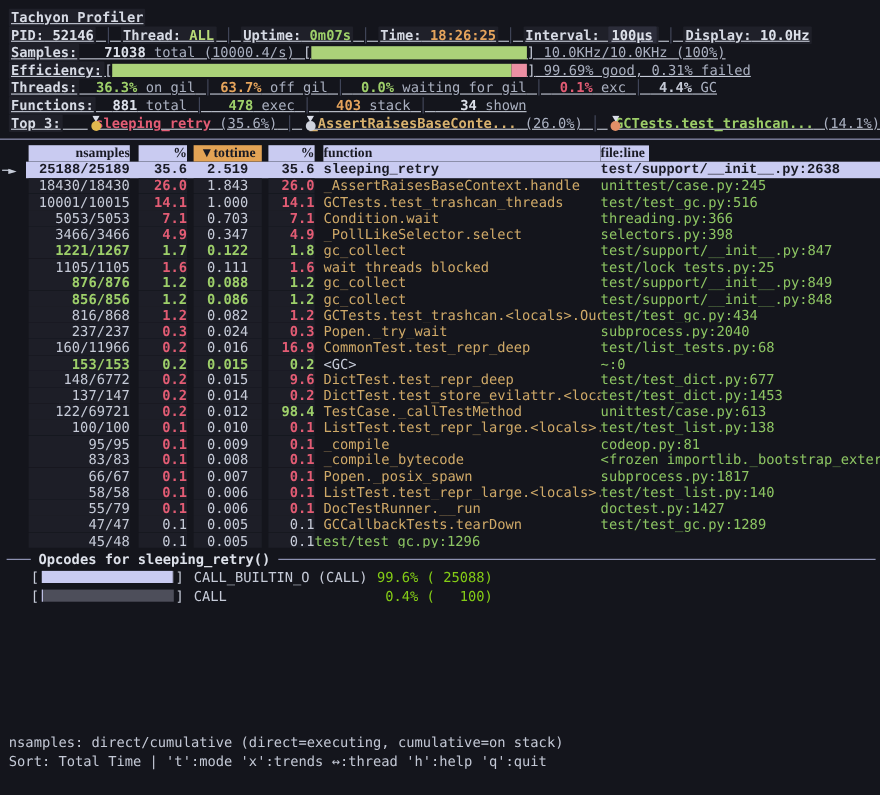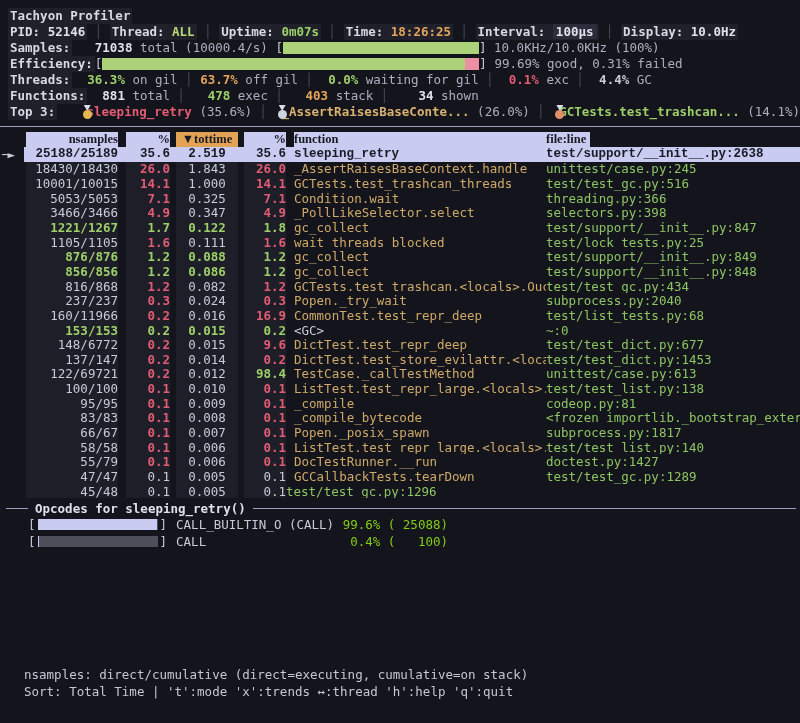--- a/index.html
+++ b/index.html
@@ -2,21 +2,21 @@
 <html><head>
 <meta charset="utf-8">
 <style>
   html,body{margin:0;padding:0;background:#0e0f14;}
   .screen{
     position:relative;width:800px;height:723px;overflow:hidden;
     background:#14151c;color:#c6cbd8;
     font-family:"DejaVu Sans Mono", monospace;
     font-size:12.5px;box-sizing:border-box;padding-top:8px;
   }
-  .hline{height:16px;line-height:16px;white-space:pre;padding-left:8px;display:flex;align-items:center;}
+  .hline{height:16px;line-height:16px;white-space:pre;padding-left:8px;display:flex;align-items:center;text-decoration:underline;}
   .tok{background:#1f2029;padding:0 2px;border-radius:1px;}
   .lab{color:#d6dae4;font-weight:600;}
   .vw{color:#dde1ea;font-weight:600;}
   .vg{color:#b8d977;font-weight:700;}
   .vgr{color:#9ed06a;font-weight:700;}
   .vo{color:#e5a45c;font-weight:700;}
   .vbox{background:#2c2d3a;color:#dde1ea;font-weight:600;padding:0 3px;border-radius:1px;}
   .sep{color:#454a5e;}
   .dim{color:#aab0c0;}
   .bk{color:#c6cbd8;}
@@ -68,21 +68,21 @@
   .w22{width:22px;flex:none;}
   .grow{flex:1;}
   .optitle{font-weight:700;color:#dde1ea;margin:0 7px;white-space:pre;}
   .opline{position:relative;height:17px;line-height:17px;padding-left:28px;white-space:pre;display:flex;align-items:center;}
   .optrack{display:inline-block;width:120px;height:11px;background:#4d4e5a;margin:0 2px;}
   .opfill{display:block;height:100%;background:#c9cbf1;}
   .oplabel{margin-left:9px;color:#c6cbd8;}
   .oppct{position:absolute;left:336px;width:112px;text-align:right;white-space:pre;color:#84cc16;}
   
   .spacer{height:116px;}
-  .fline{height:17px;line-height:17px;padding-left:24px;white-space:pre;color:#c3c8d5;}
+  .fline{height:17px;line-height:17px;padding-left:8px;white-space:pre;color:#c3c8d5;}
 </style>
 </head>
 <body>
 
 <div class="screen">
 
   <div class="hline">
     <span class="tok lab">Tachyon Profiler</span>
   </div>
 
@@ -150,21 +150,21 @@
       <span class="cell c-tt k-w">1.000</span>
       <span class="cell c-p2 k-r">14.1</span>
       <span class="cell c-fn k-t">GCTests.test_trashcan_threads</span>
       <span class="cell c-fl">test/test_gc.py:516</span>
     </div>
 
     <div class="trow">
       <span class="cell c-arrow"></span>
       <span class="cell c-ns k-w">5053/5053</span>
       <span class="cell c-p1 k-r">7.1</span>
-      <span class="cell c-tt k-w">0.325</span>
+      <span class="cell c-tt k-w">0.703</span>
       <span class="cell c-p2 k-r">7.1</span>
       <span class="cell c-fn k-t">Condition.wait</span>
       <span class="cell c-fl">threading.py:366</span>
     </div>
 
     <div class="trow">
       <span class="cell c-arrow"></span>
       <span class="cell c-ns k-w">3466/3466</span>
       <span class="cell c-p1 k-r">4.9</span>
       <span class="cell c-tt k-w">0.347</span>

